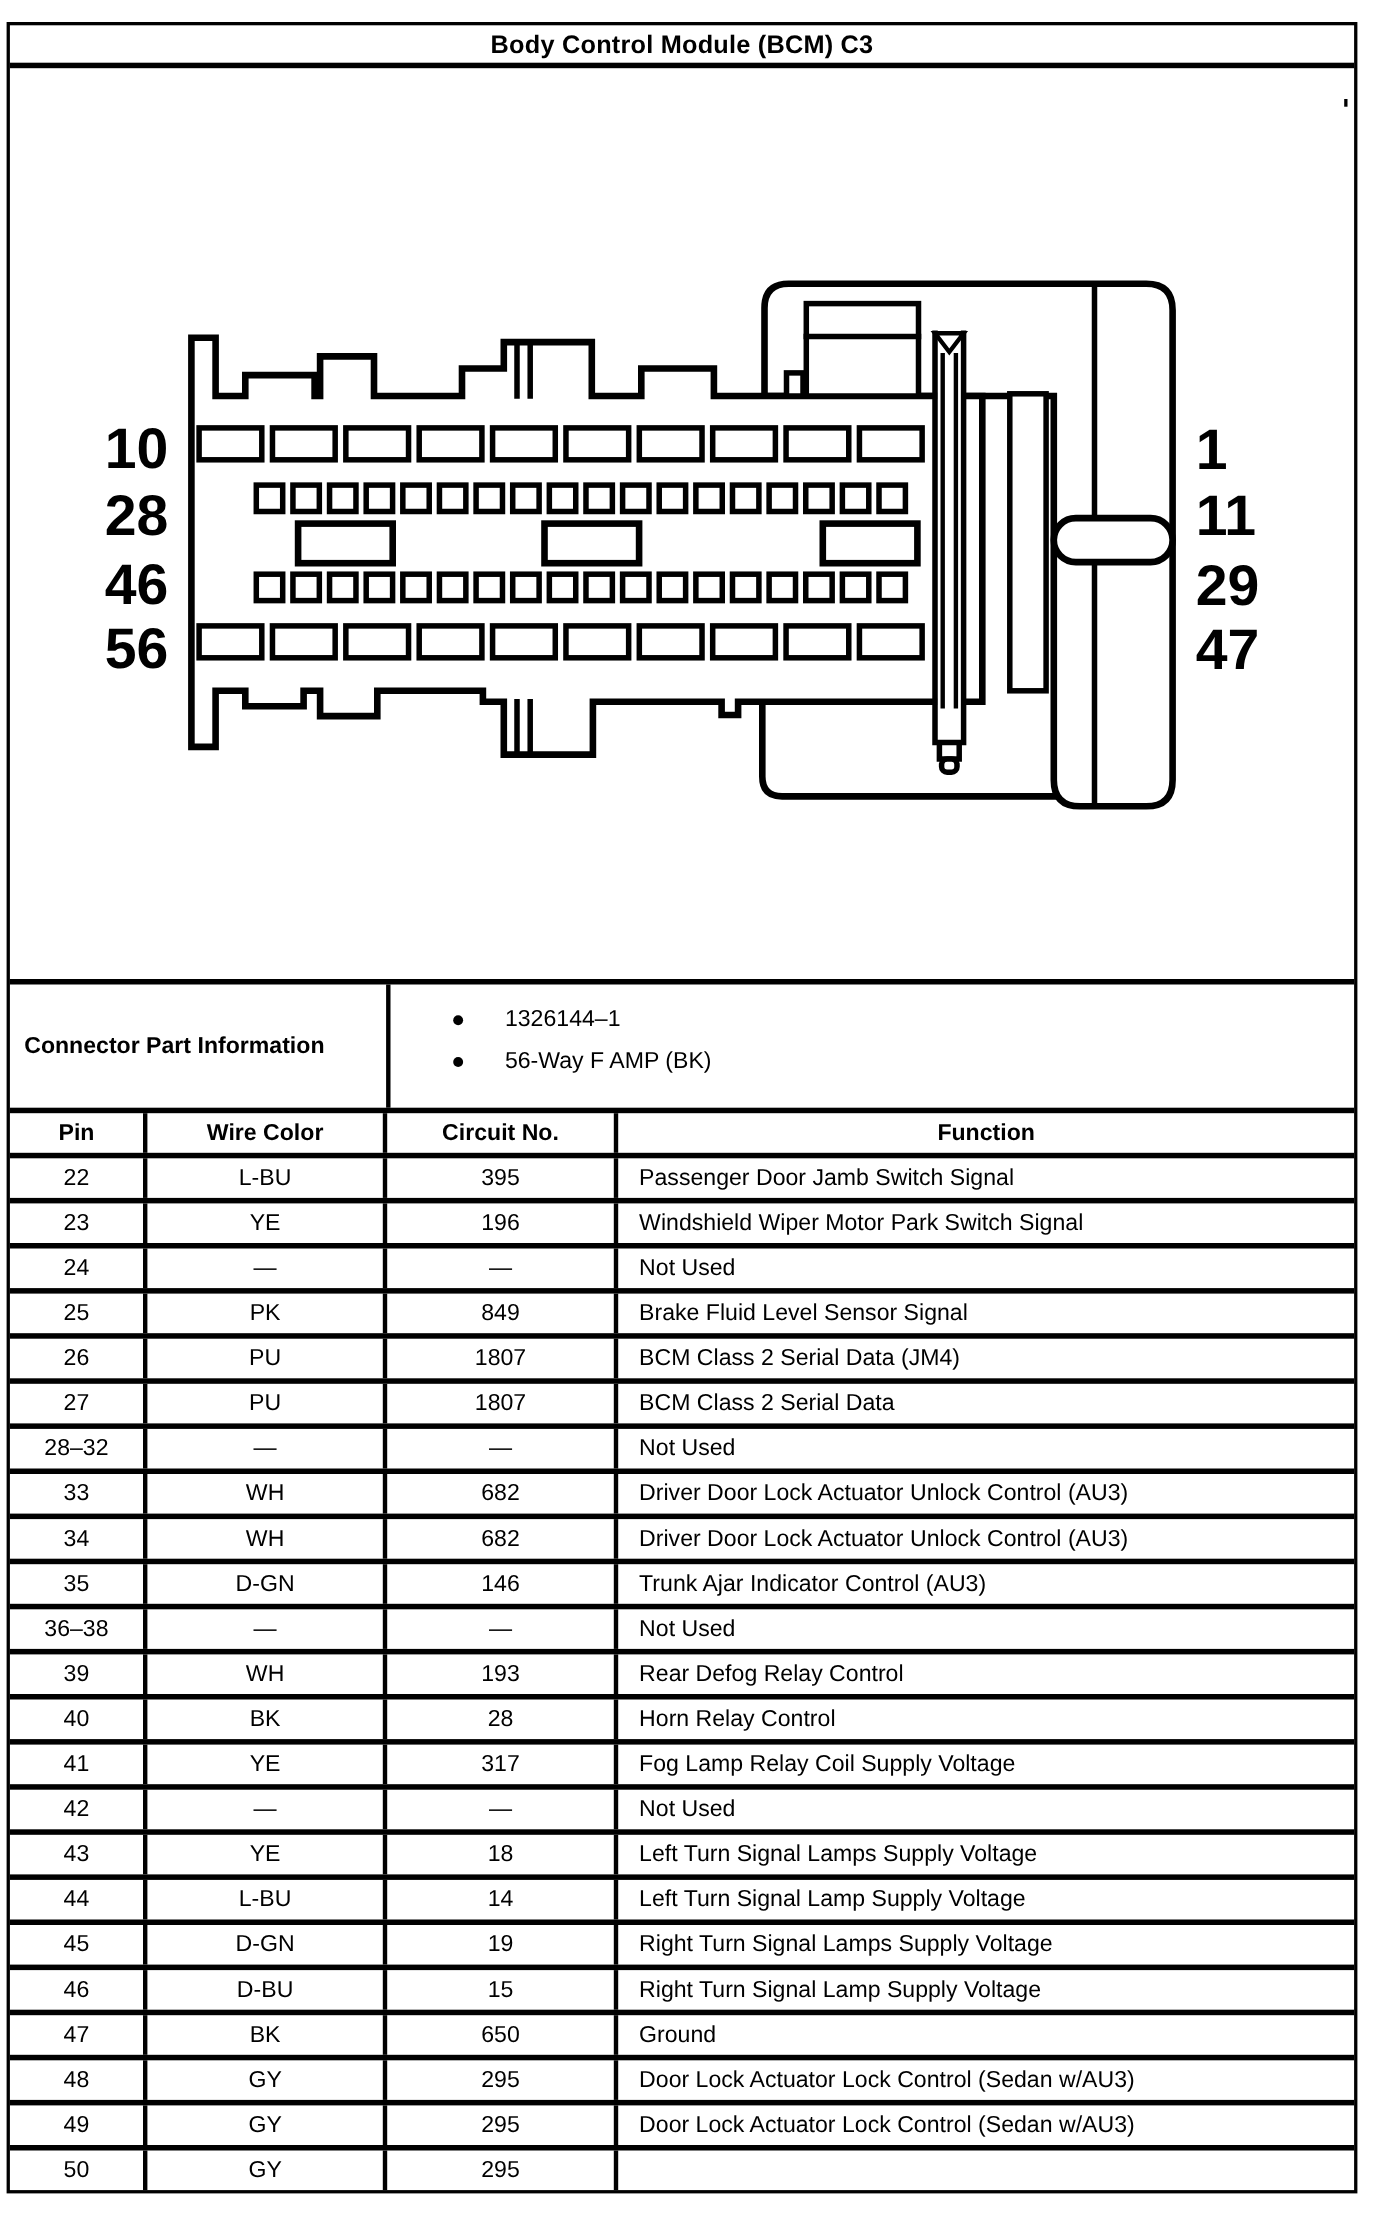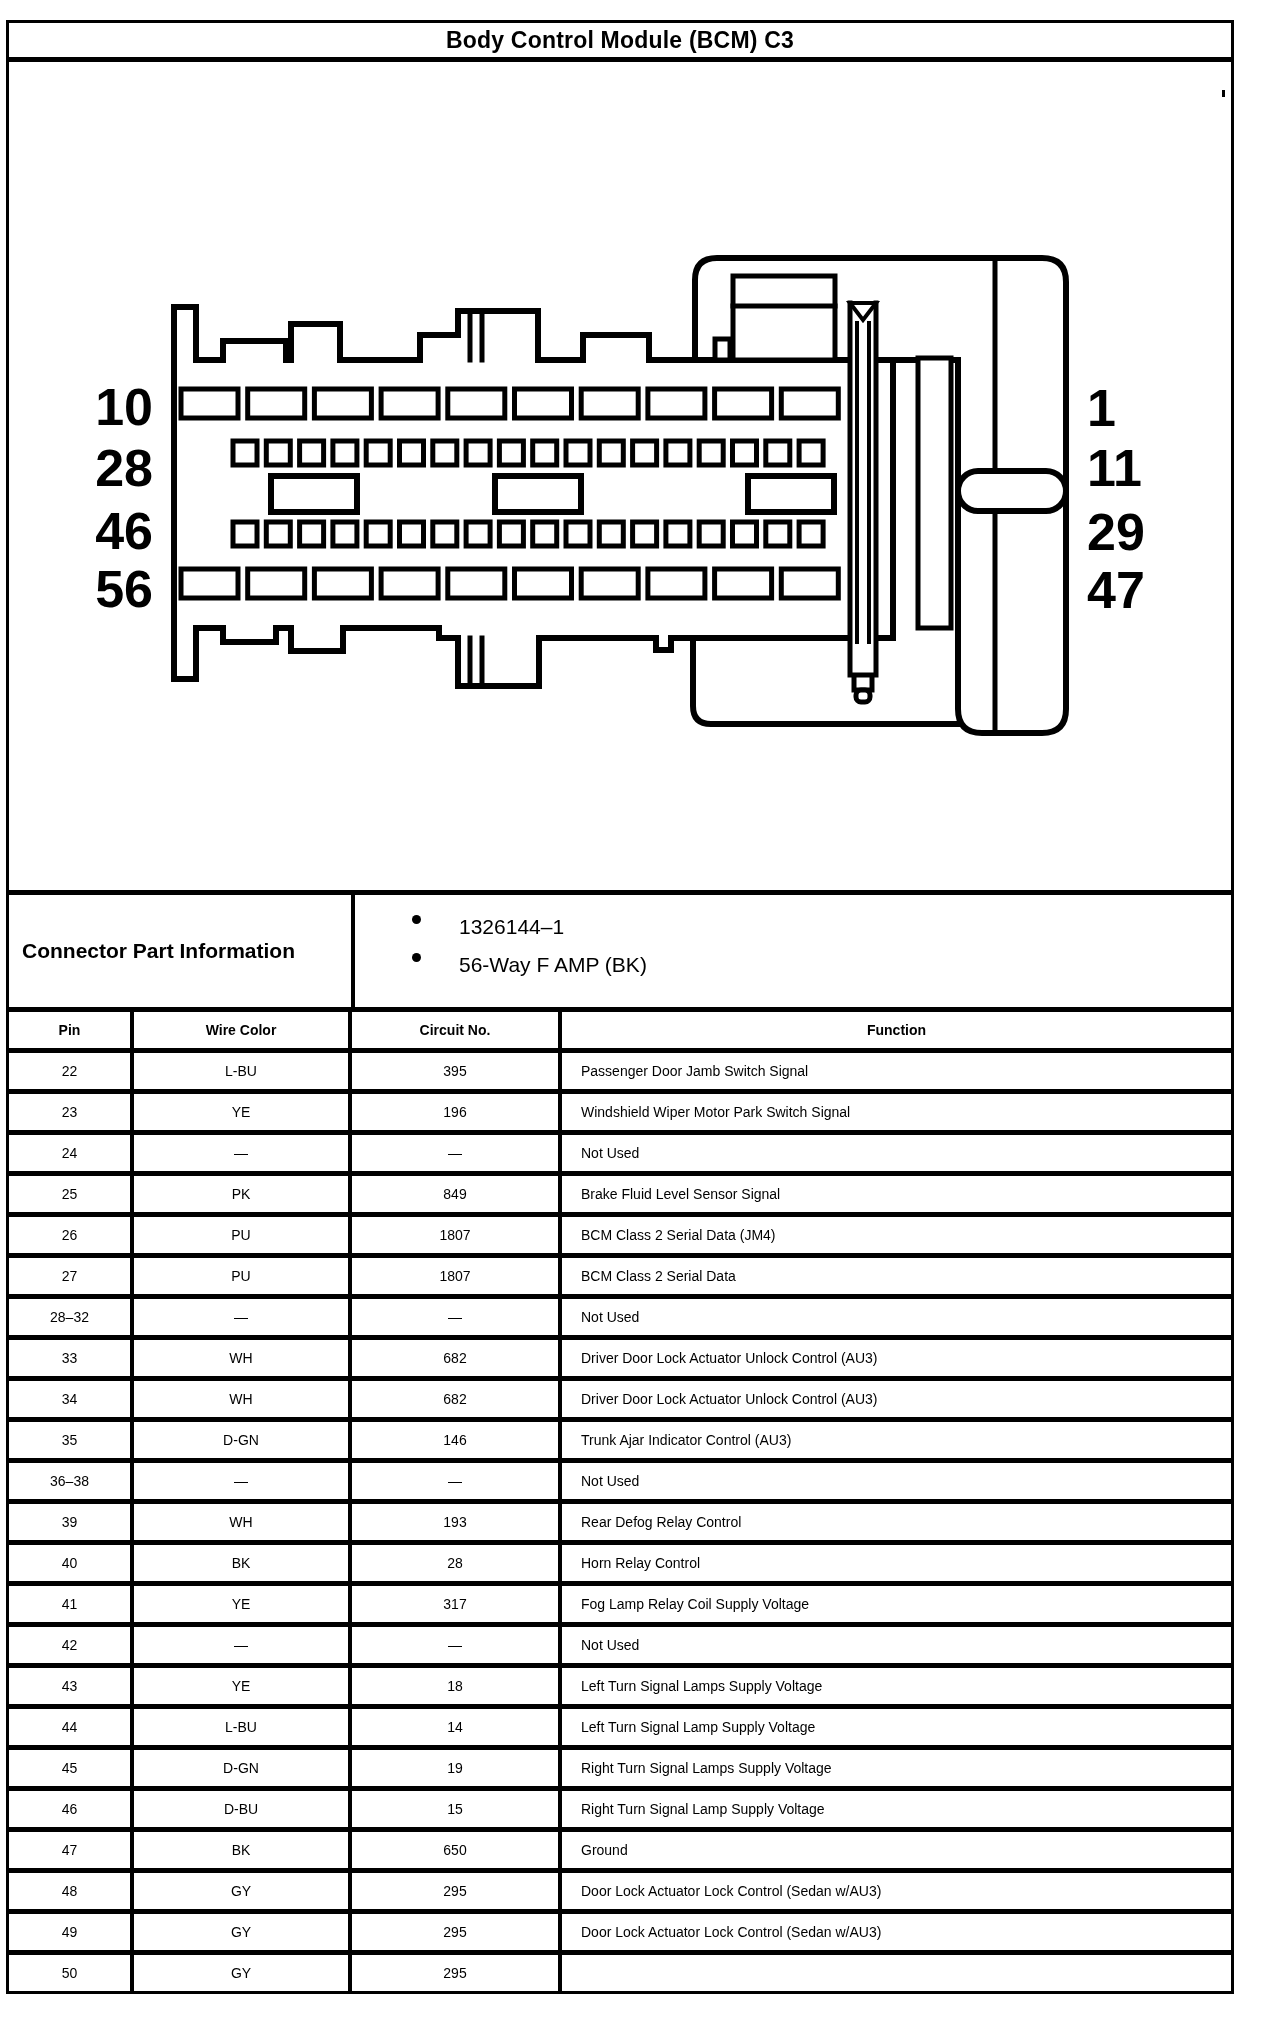--- a/index.html
+++ b/index.html
@@ -23,25 +23,25 @@
   .diagram-box svg { position:absolute; left:0; top:0; }
 
   
   .cpi-row { height:112px; border-bottom:5px solid #000; display:flex; }
   .cpi-label {
     width:346px; border-right:4px solid #000; box-sizing:border-box;
     display:flex; align-items:center; padding-left:13px;
     font-weight:bold; font-size:21px;
   }
   .cpi-bullets { flex:1; padding:20px 0 0 57px; font-size:21px; }
-  .cpi-item { display:flex; align-items:flex-start; margin-bottom:14px; }
+  .cpi-item { display:flex; align-items:center; margin-bottom:14px; }
   .cpi-dot { width:9px; height:9px; border-radius:50%; background:#000; margin-right:38px; flex:none; }
 
   
-  .thead, .trow { display:flex; font-size:14px; align-items:stretch; }
+  .thead, .trow { display:flex; font-size:21px; align-items:stretch; }
   .thead { height:36px; border-bottom:5px solid #000; font-weight:bold; }
   .trow  { height:36px; border-bottom:5px solid #000; }
   .trow:last-child { border-bottom:0;text-align:right; }
   .cell { display:flex; align-items:center; justify-content:center; box-sizing:border-box; overflow:hidden; white-space:nowrap; }
   .c0 { width:125px; border-right:4px solid #000; }
   .c1 { width:218px; border-right:4px solid #000; }
   .c2 { width:210px; border-right:4px solid #000; }
   .c3 { flex:1; justify-content:flex-start; padding-left:19px; }
   .thead .c3 { justify-content:center; padding-left:0; }
 </style>

